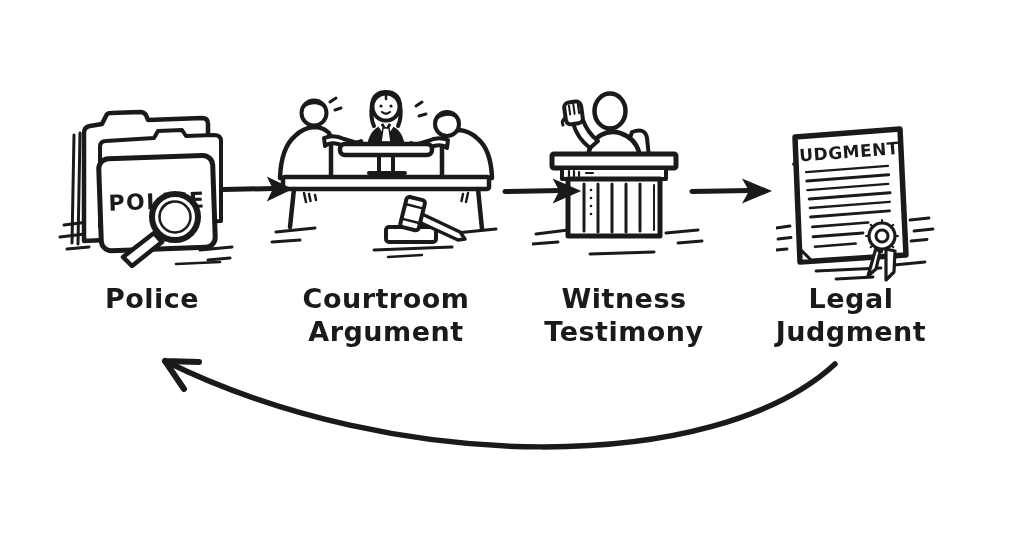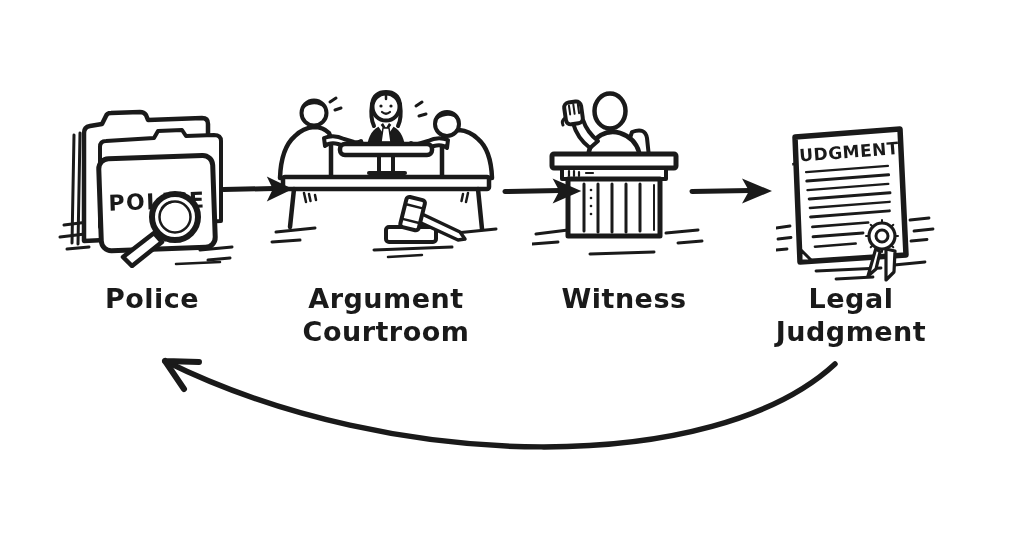--- a/index.html
+++ b/index.html
@@ -170,24 +170,25 @@
 
   <svg class="abs" style="left:138px; top:338px;" width="730" height="132" viewBox="0 0 730 132">
     <path class="s" stroke-width="5.5" d="M697 26 C577 137, 257 137, 27 23"></path>
     <path class="s" stroke-width="6" d="M27 23 L61 24 M27 23 L46 51"></path>
   </svg>
 
   <div class="stage-label" style="left:32px; top:282px;">
     <div>Police</div>
   </div>
   <div class="stage-label" style="left:266px; top:282px;">
+    <div>Courtroom</div>
     <div>Argument</div>
-    <div>Courtroom</div>
   </div>
   <div class="stage-label" style="left:504px; top:282px;">
     <div>Witness</div>
+    <div>Testimony</div>
   </div>
   <div class="stage-label" style="left:731px; top:282px;">
     <div>Legal</div>
     <div>Judgment</div>
   </div>
 
 </div>
 
 </body></html>

